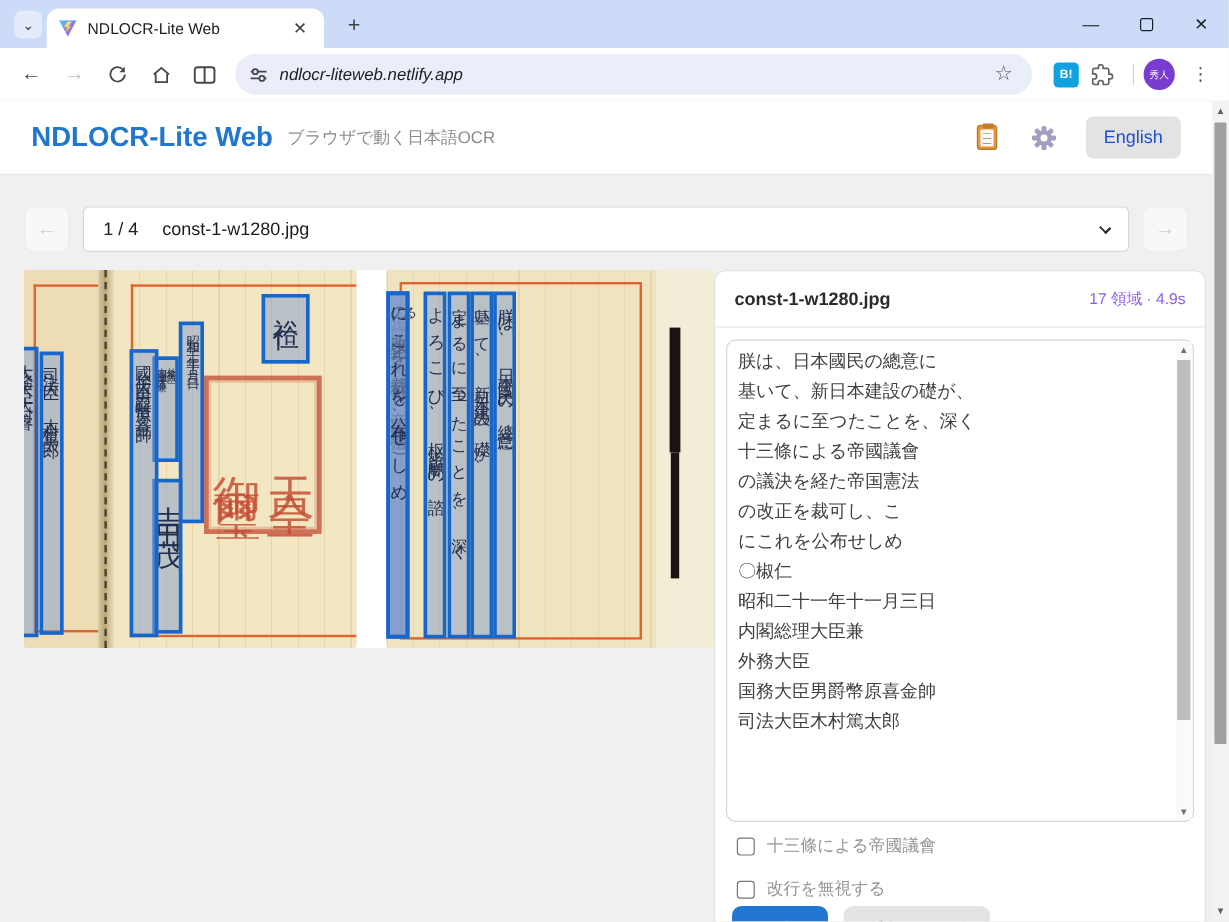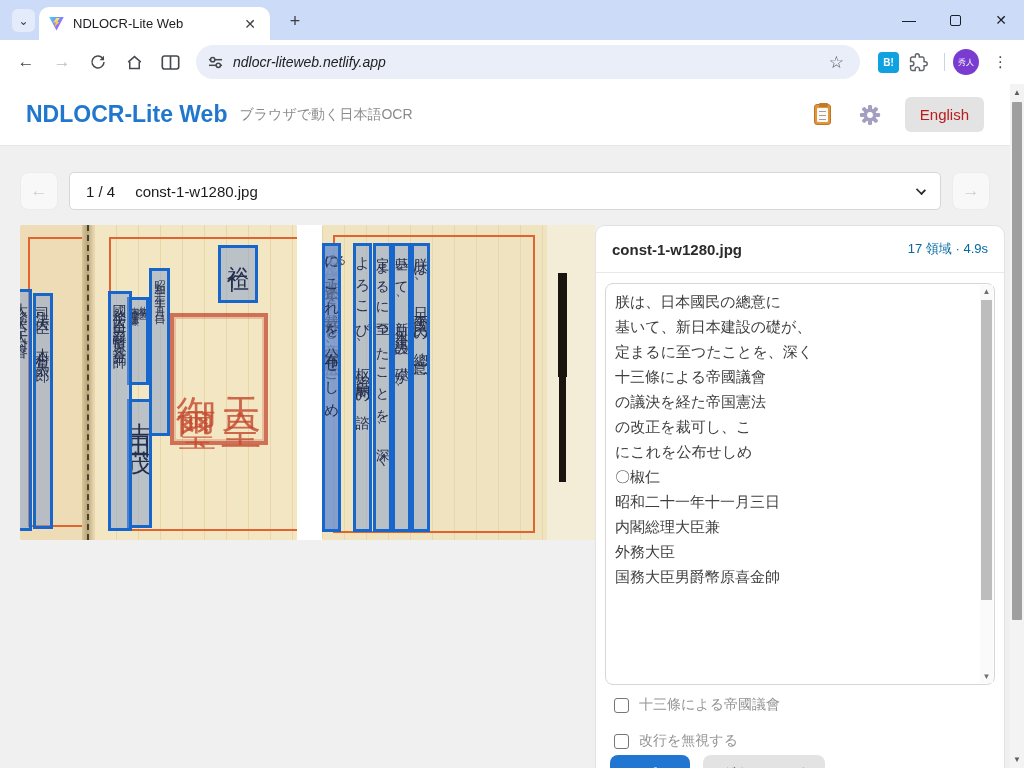--- a/index.html
+++ b/index.html
@@ -53,21 +53,21 @@
   .app-subtitle { color:#8b8b8b; font-size:14px; margin-left:12px; flex:1; }
   .clip-icon { width:17px; height:21px; background:#e2953f; border:1px solid #bf7526; border-radius:3px;
     position:relative; margin-right:28px; }
   .clip-icon::before { content:""; position:absolute; left:2px; top:3px; right:2px; bottom:2px; background:#fdf8f0;
     border-radius:1px; }
   .clip-icon::after { content:""; position:absolute; left:4px; right:4px; top:6px; height:9px;
     background:repeating-linear-gradient(180deg,#9aa0a6 0 1px,transparent 1px 4px); }
   .clip-tab { position:absolute; left:4px; top:-2px; width:9px; height:4px; background:#c07b2a; border-radius:1px; }
   .gear-icon { margin-right:24px; display:flex; }
   .english-btn { background:#e3e3e3; border:none; border-radius:6px; padding:9px 15px; font-size:15px;
-    color:#b91c1c; font-family:inherit; }
+    color:#1d4ed8; font-family:inherit; }
 
   .nav-row { position:absolute; top:88px; left:20px; right:34px; height:38px; display:flex; gap:11px; }
   .nav-btn { width:38px; height:38px; border-radius:8px; background:#f8f8f8; border:1px solid #ececec;
     color:#cfcfcf; font-size:17px; display:flex; align-items:center; justify-content:center; flex:none; }
   .file-select { flex:1; height:38px; background:#fff; border:1px solid #d7d7d7; border-radius:5px;
     display:flex; align-items:center; padding:0 16px; font-size:15px; color:#1b1b1b; position:relative; }
   .file-select .page-ind { margin-right:20px; }
   .sel-chevron { position:absolute; right:15px; top:13px; width:8px; height:8px;
     border-right:2.2px solid #2b2b2b; border-bottom:2.2px solid #2b2b2b; transform:rotate(45deg) scaleY(.8); }
 
@@ -113,21 +113,21 @@
   .rcols .rcol:nth-of-type(3){left:149px} .rcols .rcol:nth-of-type(4){left:129px}
   .rcols .rcol:nth-of-type(5){left:109px} .rcols .rcol:nth-of-type(6){left:89px}
   .rcols .rcol:nth-of-type(7){left:70px}  .rcols .rcol:nth-of-type(8){left:51px}
   .rcols .rcol:nth-of-type(9){left:31px}
 
   
   .results-card { position:absolute; left:595px; top:141px; width:410px; height:640px;
     background:#fff; border:1px solid #e2e2e2; border-radius:10px; }
   .card-header { height:47px; border-bottom:1px solid #e8e8e8; display:flex; align-items:center; padding:0 16px; }
   .card-filename { font-weight:bold; font-size:15px; color:#2b2b2b; flex:1; }
-  .card-stats { color:#0369a1; font-size:13px; }
+  .card-stats { color:#8b5cf6; font-size:13px; }
   .ocr-box { position:absolute; left:9px; right:9px; top:57px; height:402px;
     border:1px solid #d6d6d6; border-radius:8px; overflow:hidden; padding:5px 30px 0 9px; }
   .ocr-line { line-height:25px; font-size:15px; color:#3f3f3f; white-space:nowrap; }
   .inner-scroll { position:absolute; right:2px; top:2px; bottom:2px; width:13px; background:#fafafa; }
   .inner-scroll .arr { position:absolute; left:0; width:13px; text-align:center; font-size:8px; color:#6f6f6f; }
   .inner-scroll .arr.up { top:2px; } .inner-scroll .arr.dn { bottom:2px; }
   .inner-thumb { position:absolute; left:1px; top:15px; width:11px; height:300px; background:#bdbdbd; }
   .options { position:absolute; left:18px; top:468px; right:18px; }
   .opt-row { display:flex; align-items:center; height:22px; margin-bottom:14px; }
   .cbox { width:15px; height:15px; border:1.6px solid #767676; border-radius:3px; background:#fff;
@@ -353,20 +353,21 @@
 
         <div class="ocr-line">昭和二十一年十一月三日</div>
 
 
         <div class="ocr-line">内閣総理大臣兼</div>
 
         <div class="ocr-line">外務大臣</div>
 
         <div class="ocr-line">国務大臣男爵幣原喜金帥</div>
 
+        <div class="ocr-line">司法大臣木村篤太郎</div>
       </div>
     <div class="inner-scroll" style="top:59px;bottom:auto;height:398px;right:11px;">
       <span class="arr up">▲</span>
       <div class="inner-thumb"></div>
       <span class="arr dn">▼</span>
     </div>
 
     <div class="options">
 
         <div class="opt-row">

